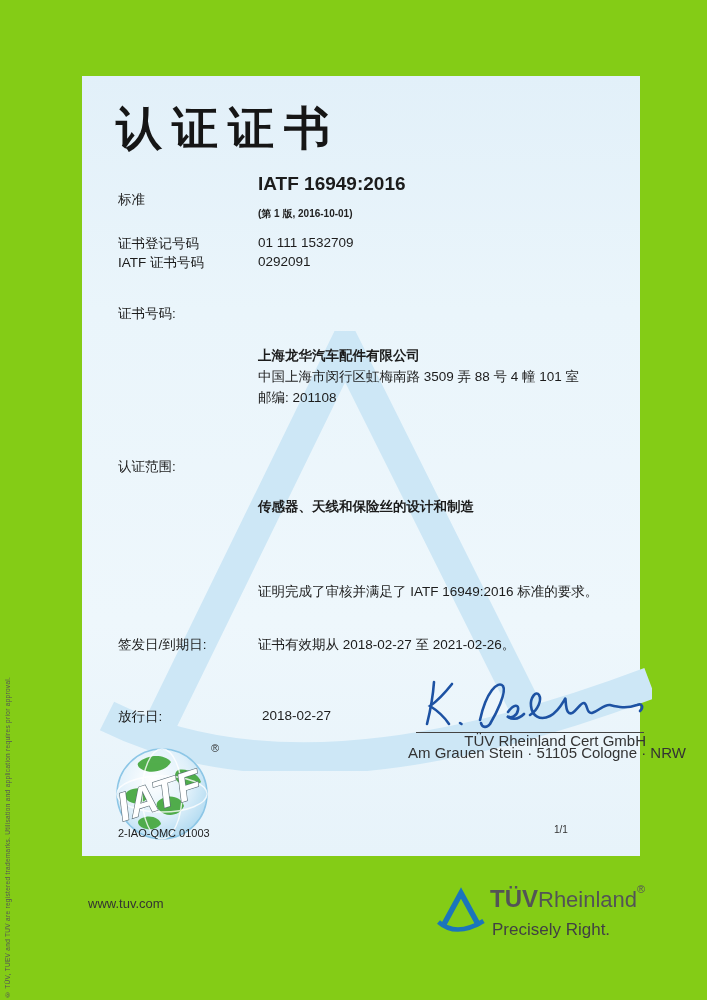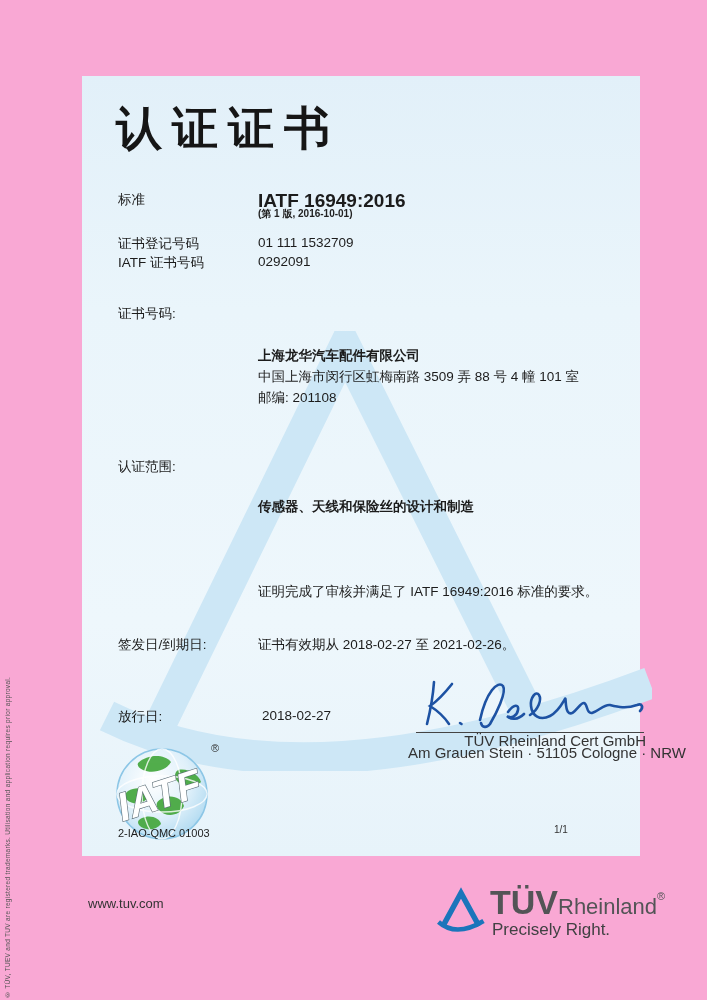--- a/index.html
+++ b/index.html
@@ -1,18 +1,18 @@
 <!DOCTYPE html>
 <html><head>
 <meta charset="utf-8">
 <style>
   html,body{margin:0;padding:0;background:#9a9a9a;}
   .page{
     position:relative;width:707px;height:1000px;margin:0 auto;
-    background:#f9a8d4;overflow:hidden;
+    background:#84cc16;overflow:hidden;
     font-family:"Liberation Sans","DejaVu Sans",sans-serif;color:#222;
   }
   .side-note{
     position:absolute;left:4px;top:548px;height:450px;width:14px;
     writing-mode:vertical-rl;transform:rotate(180deg);
     font-size:6.5px;color:#555;letter-spacing:.3px;white-space:nowrap;
   }
   .panel{
     position:absolute;left:82px;top:76px;width:558px;height:780px;
     background:linear-gradient(180deg,#e2f0f9 0%,#eaf5fb 30%,#eef7fc 70%,#e7f3fa 100%);
@@ -32,21 +32,21 @@
   .sig-line{position:absolute;left:334px;top:656px;width:228px;height:1px;background:#444;}
   .sig-block{
     position:absolute;left:326px;top:659px;width:238px;text-align:right;
     font-size:15px;line-height:12px;color:#333;white-space:nowrap;
   }
   .iatf-logo{position:absolute;left:26px;top:660px;}
   .iatf-code{position:absolute;left:36px;top:751px;font-size:11px;color:#1c1c1c;}
   .page-num{position:absolute;left:472px;top:748px;font-size:10px;color:#333;}
   .website{position:absolute;left:88px;top:896px;font-size:13px;color:#333;}
   .brand{position:absolute;left:490px;top:883px;color:#535456;white-space:nowrap;}
-  .brand .tuv{font-size:34px;font-weight:bold;}
+  .brand .tuv{font-size:24px;font-weight:bold;}
   .brand .rhein{font-size:22px;font-weight:normal;}
   .brand .reg{font-size:11px;vertical-align:14px;}
   .tagline{position:absolute;left:492px;top:920px;font-size:17px;color:#414143;}
   .footer-logo{position:absolute;left:436px;top:879px;}
 </style>
 </head>
 <body>
 
 <div class="page">
 
@@ -55,21 +55,21 @@
   <div class="panel">
 
     <svg class="watermark" width="560" height="440" viewBox="0 0 560 440">
       <path d="M65 400 L253 15 L445 400" fill="none" stroke="#cde7f6" stroke-width="32" stroke-linejoin="miter"></path>
       <path d="M15 385 C150 452 330 438 558 352" fill="none" stroke="#cde7f6" stroke-width="32"></path>
     </svg>
 
     <div class="title">认证证书</div>
 
     <div class="lbl" style="top:115px">标准</div>
-    <div class="val std-val" style="top:114px">IATF 16949:2016</div>
+    <div class="val std-val" style="top:97px">IATF 16949:2016</div>
     <div class="std-ed" style="top:131px">(第 1 版, 2016-10-01)</div>
 
     <div class="lbl" style="top:159px">证书登记号码</div>
     <div class="val" style="top:159px">01 111 1532709</div>
     <div class="lbl" style="top:178px">IATF 证书号码</div>
     <div class="val" style="top:178px">0292091</div>
 
     <div class="lbl" style="top:229px">证书号码:</div>
     <div class="val holder" style="top:229px">
       <div class="line bold">上海龙华汽车配件有限公司</div>

